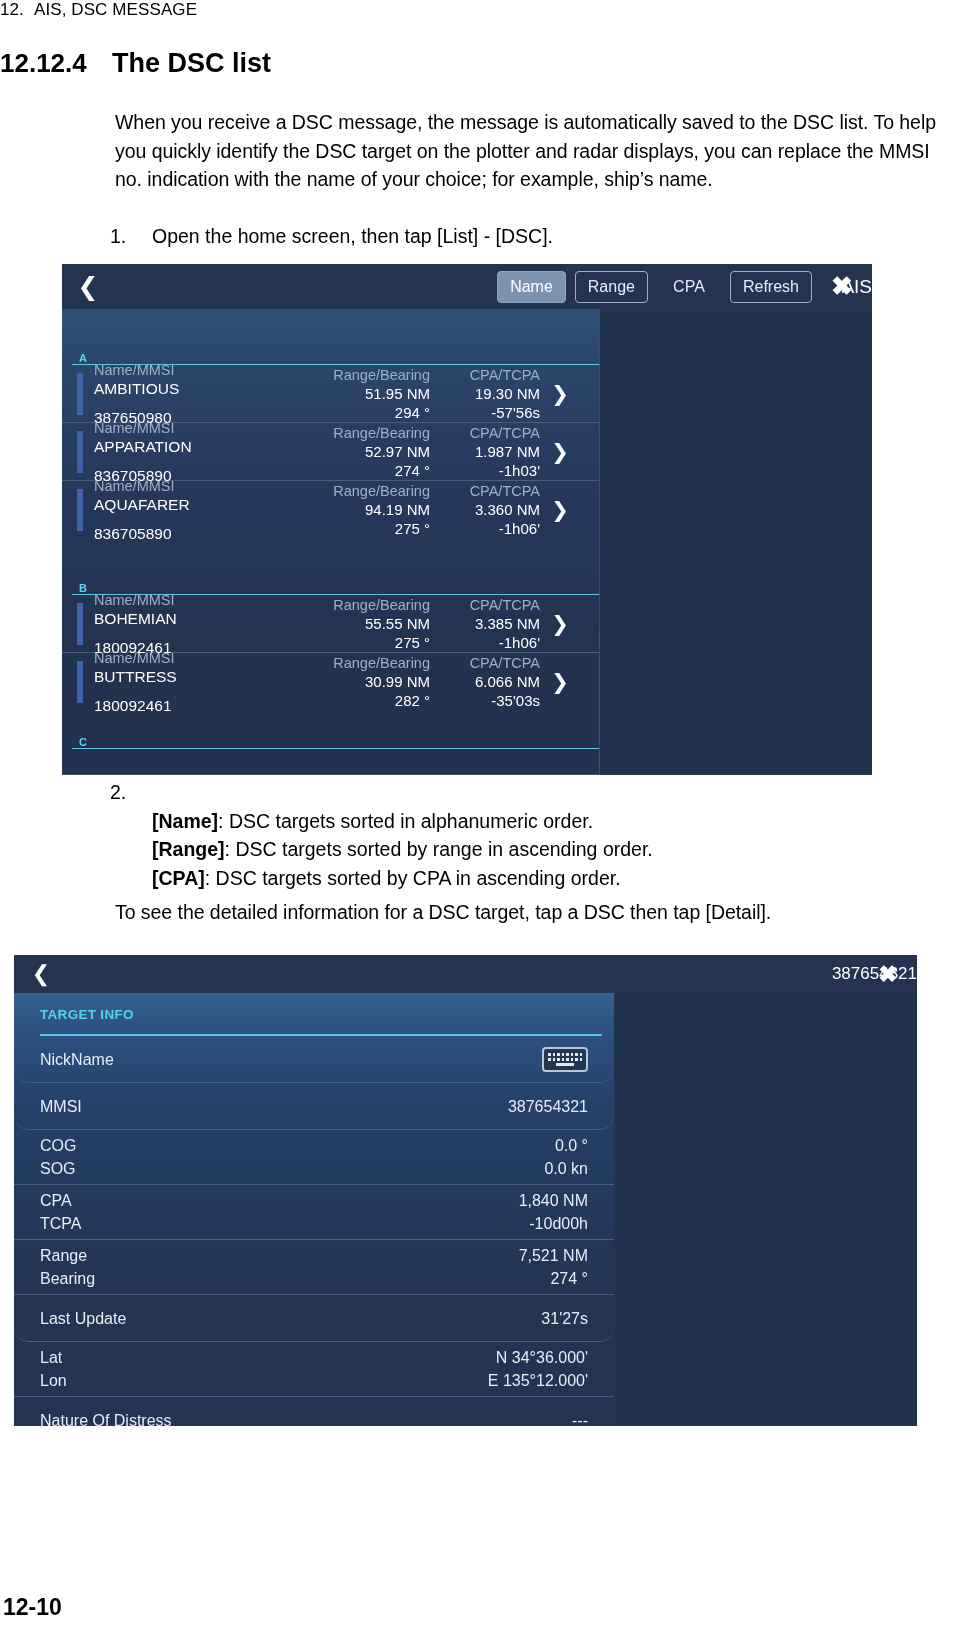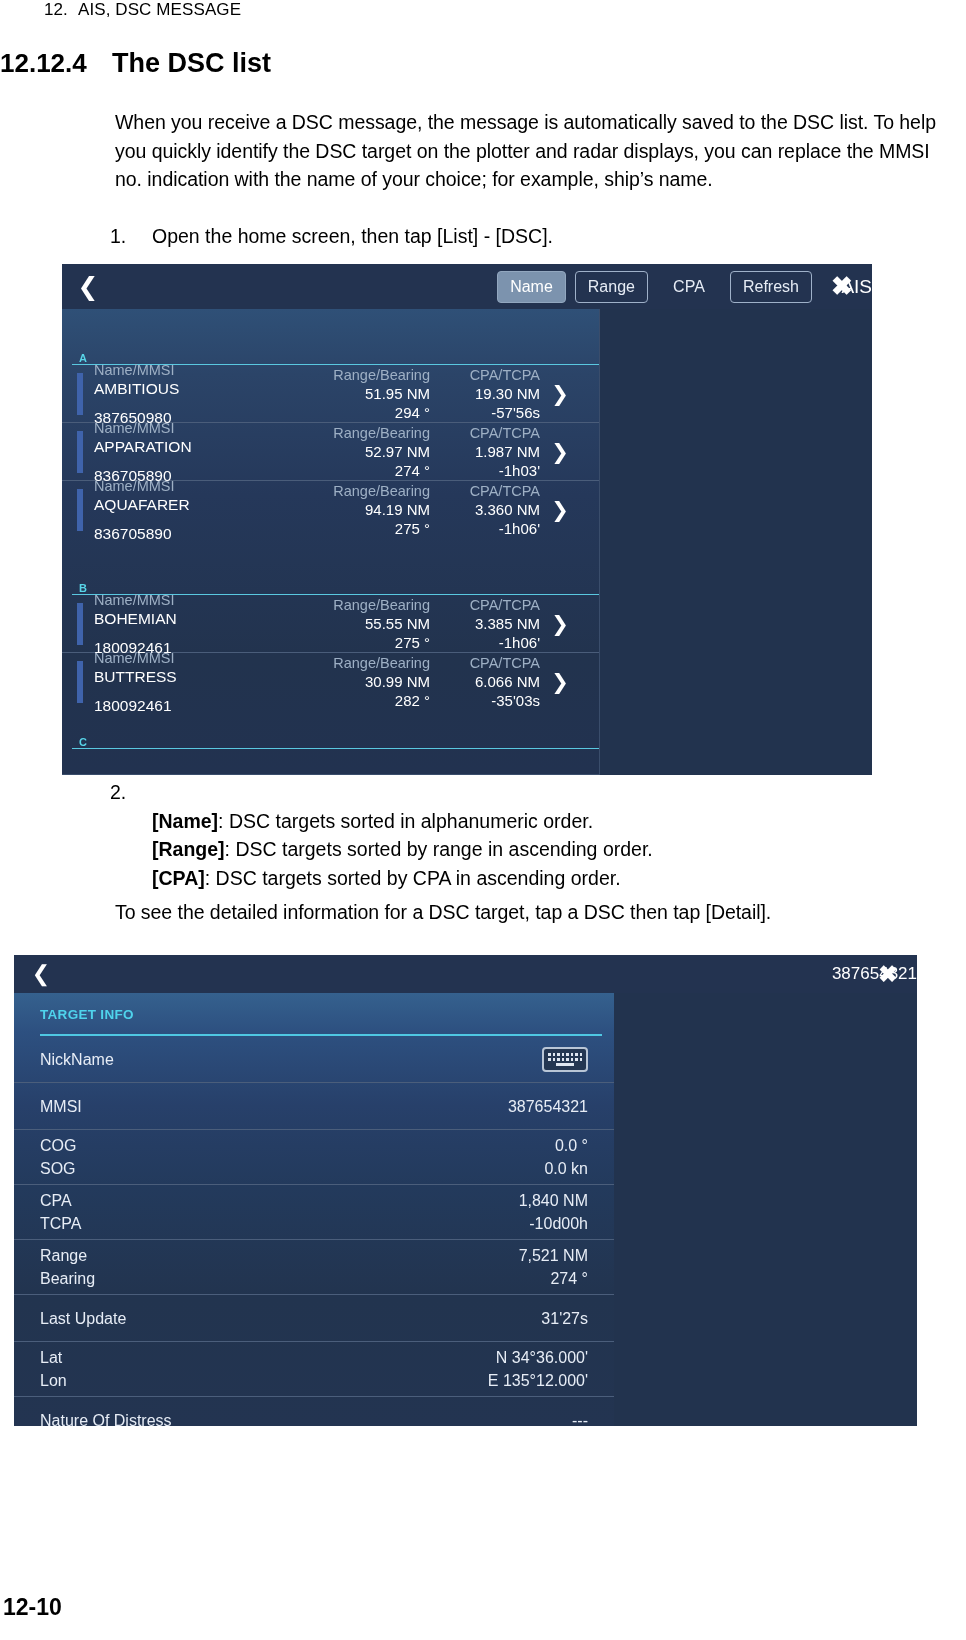--- a/index.html
+++ b/index.html
@@ -11,21 +11,21 @@
     color: #000;
     overflow: hidden;
   }
   .page { position: relative; width: 966px; height: 1640px; }
 
   
   .run-head {
     position: absolute; left: 0; top: 0;
     font-size: 17px; letter-spacing: 0.1px;
   }
-  .run-head .chap-no { margin-right: 10px; padding-left: 44px; }
+  .run-head .chap-no { margin-right: 10px; }
 
   .sec-title {
     position: absolute; left: 0; top: 48px;
     display: flex; align-items: baseline;
     font-size: 26px; font-weight: bold;
   }
   .sec-title .sec-num { width: 112px; }
   .sec-title .sec-text { font-size: 27px; }
 
   .body-indent { position: absolute; left: 115px; }
@@ -181,21 +181,21 @@
     padding: 0 26px 0 26px;
     border-bottom: 1px solid #4b5e7b;
     display: flex; align-items: center;
   }
   .drow:last-child { border-bottom: none; }
   .drow .labels { flex: 1; }
   .drow .vals { text-align: right; }
   .drow .l, .drow .v {
     font-size: 16px; color: #e7edf6; line-height: 23px; white-space: nowrap;
   }
-  .drow.one { height: 47px; }
+  .drow.one { height: 47px; border-radius: 15px; }
   .drow.two { height: 55px; }
   .kbd-icon {
     width: 46px; height: 25px;
     border: 2px solid #b9c6d6;
     border-radius: 4px;
     background: #243752;
     display: flex; align-items: center; justify-content: center;
     flex-direction: column; gap: 2px;
     padding: 3px 4px;
   }

